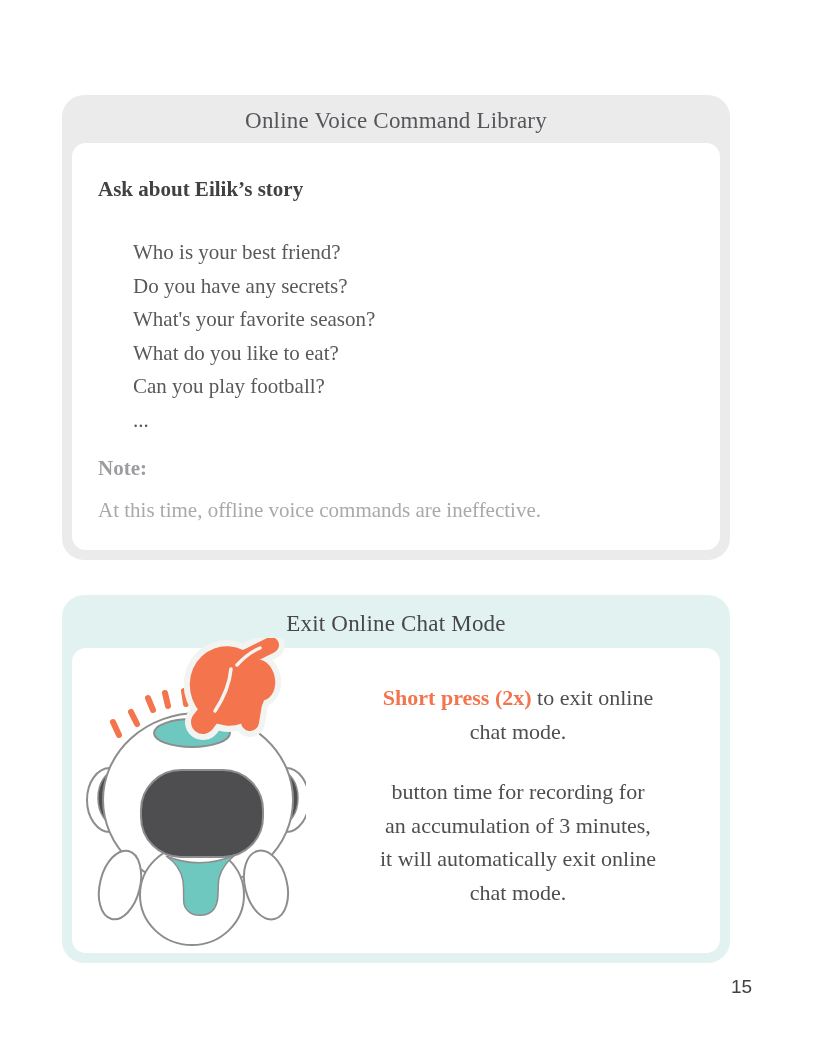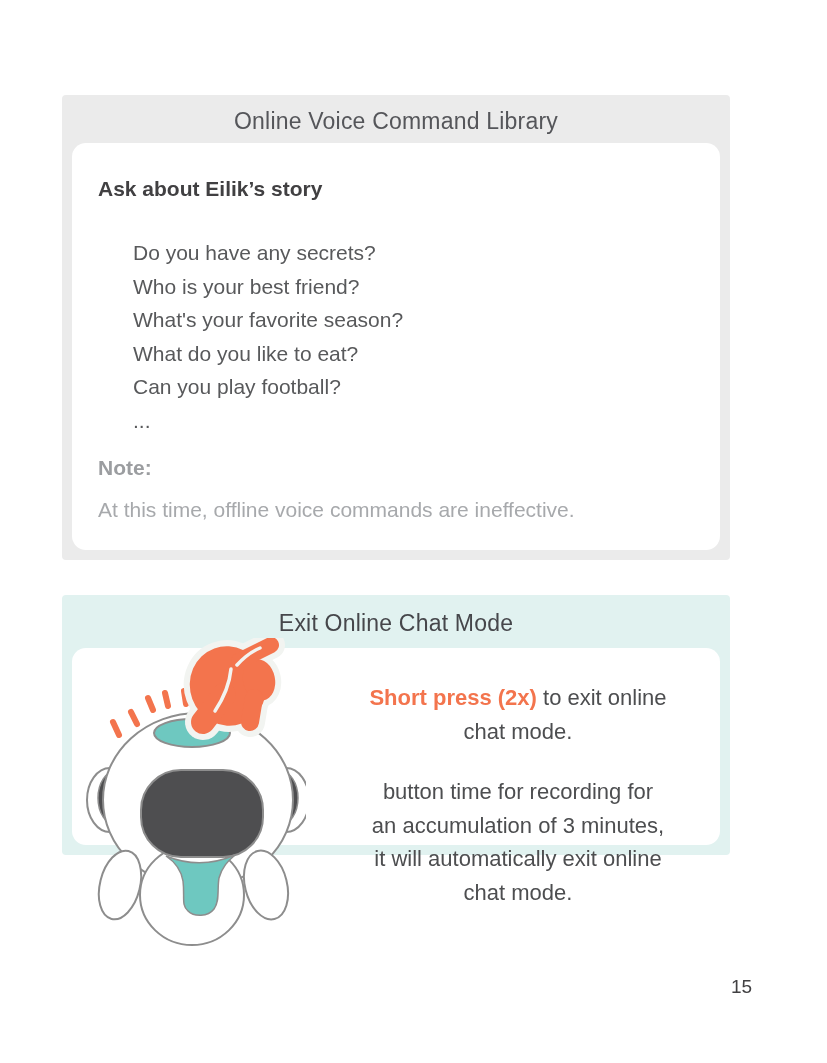--- a/index.html
+++ b/index.html
@@ -22,21 +22,22 @@
   .page{
     position:relative;
     width:827px;height:1063px;
     background:#ffffff;
     overflow:hidden;
   }
   .card{
     position:absolute;
     left:62px;
     width:668px;
-    border-radius:4px;
+    border-radius:22px;
+    font-family:Liberation Serif, serif;
   }
   .card-header{
     position:absolute;left:0;top:0;width:100%;
     display:flex;align-items:center;justify-content:center;
   }
   .card-title{
     font-size:23px;
     color:var(--title_color);
     letter-spacing:0.2px;
   }
@@ -60,21 +61,21 @@
   }
   .note-label{
     position:absolute;left:26px;top:313px;
     font-size:21px;font-weight:bold;color:var(--note_label_color);
   }
   .note-text{
     position:absolute;left:26px;top:355px;
     font-size:21px;color:var(--note_text_color);
   }
   
-  .card2{top:595px;height:260px;background:var(--card2_header_bg);}
+  .card2{top:595px;height:368px;background:var(--card2_header_bg);}
   .card2 .card-header{height:53px;padding-top:4px;}
   .card2 .card-title{color:#46474B;}
   .card2 .card-panel{top:53px;text-align:center;}
   .instructions{
     position:absolute;left:261px;top:33px;width:370px;
     font-size:22px;color:var(--text_dark);line-height:33.5px;
   }
   .instructions .para2{margin-top:27px;}
   .highlight{
     font-weight:bold;color:var(--orange);
@@ -103,22 +104,22 @@
 
 <div class="page">
 
   <div class="card card1">
     <div class="card-header">
       <span class="card-title">Online Voice Command Library</span>
     </div>
     <div class="card-panel">
       <div class="section-heading">Ask about Eilik’s story</div>
       <div class="command-list">
+        <div>Who is your best friend?</div>
         <div>Do you have any secrets?</div>
-        <div>Who is your best friend?</div>
         <div>What's your favorite season?</div>
         <div>What do you like to eat?</div>
         <div>Can you play football?</div>
         <div>...</div>
       </div>
       <div class="note-label">Note:</div>
       <div class="note-text">At this time, offline voice commands are ineffective.</div>
     </div>
   </div>
 

